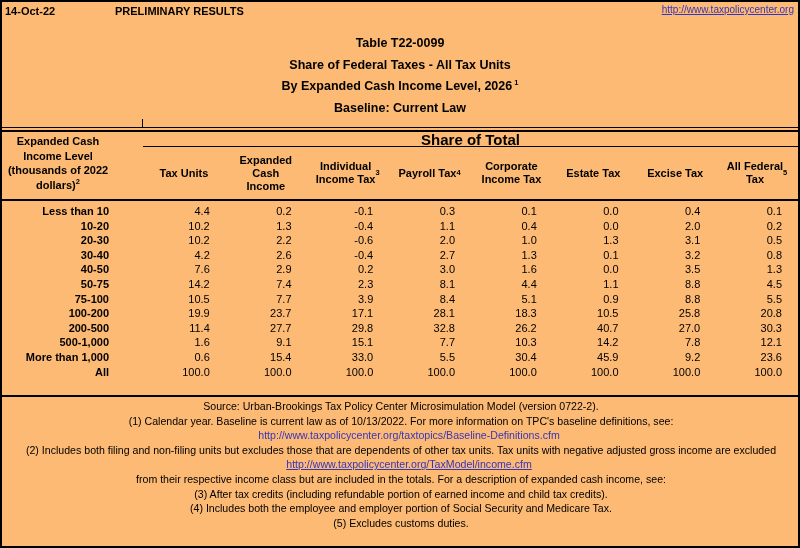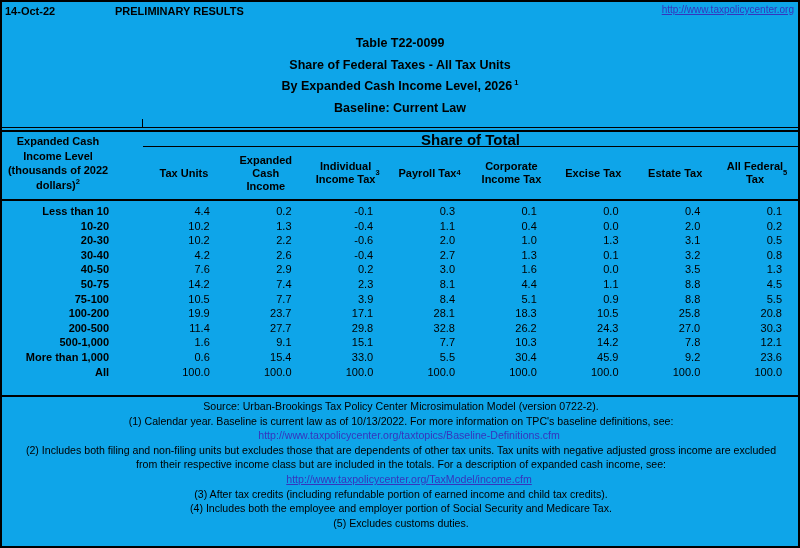--- a/index.html
+++ b/index.html
@@ -1,18 +1,18 @@
 <!DOCTYPE html>
 <html style="--link: #3535BD;"><head>
 <meta charset="utf-8">
 <style>
   html,body{margin:0;padding:0;background:#fff;}
   .page{
     position:relative;width:800px;height:548px;box-sizing:border-box;
-    background:#0ea5e9;border:2px solid #000;overflow:hidden;
+    background:#fdba74;border:2px solid #000;overflow:hidden;
     font-family:"Liberation Sans",sans-serif;color:#000;
   }
   .abs{position:absolute;}
   
   .date{left:3px;top:3px;font-size:11px;font-weight:bold;}
   .prelim{left:113px;top:3px;font-size:11px;font-weight:bold;}
   .siteurl{right:4px;top:2px;font-size:10px;color:var(--link,#3535BD);text-decoration:underline;}
   a{color:var(--link,#3535BD);}
   
   .titleline{left:0;width:100%;text-align:center;font-size:12.5px;font-weight:bold;height:16px;}
@@ -73,22 +73,22 @@
 
   <div class="abs colheads" id="col-headers">
       <div class="hcell"><span>Tax Units</span></div>
       <div class="hcell"><span>Expanded Cash
 Income</span></div>
       <div class="hcell"><span>Individual
 Income Tax</span><sup>3</sup></div>
       <div class="hcell"><span>Payroll Tax</span><sup>4</sup></div>
       <div class="hcell"><span>Corporate
 Income Tax</span></div>
+      <div class="hcell"><span>Estate Tax</span></div>
       <div class="hcell"><span>Excise Tax</span></div>
-      <div class="hcell"><span>Estate Tax</span></div>
       <div class="hcell"><span>All Federal
 Tax</span><sup>5</sup></div>
     </div>
 
   <div class="abs rule rule3"></div>
 
   <div class="abs rows" id="data-rows">
       <div class="trow">
         <div class="rlabel">Less than 10</div>
         <div class="vcell">4.4</div>
@@ -177,21 +177,21 @@
         <div class="vcell">25.8</div>
         <div class="vcell">20.8</div>
       </div>
       <div class="trow">
         <div class="rlabel">200-500</div>
         <div class="vcell">11.4</div>
         <div class="vcell">27.7</div>
         <div class="vcell">29.8</div>
         <div class="vcell">32.8</div>
         <div class="vcell">26.2</div>
-        <div class="vcell">24.3</div>
+        <div class="vcell">40.7</div>
         <div class="vcell">27.0</div>
         <div class="vcell">30.3</div>
       </div>
       <div class="trow">
         <div class="rlabel">500-1,000</div>
         <div class="vcell">1.6</div>
         <div class="vcell">9.1</div>
         <div class="vcell">15.1</div>
         <div class="vcell">7.7</div>
         <div class="vcell">10.3</div>
@@ -223,20 +223,20 @@
       </div>
     </div>
 
   <div class="abs rule rule4"></div>
 
   <div class="abs foots" id="footnotes">
       <div class="fline">Source: Urban-Brookings Tax Policy Center Microsimulation Model (version 0722-2).</div>
       <div class="fline">(1) Calendar year. Baseline is current law as of 10/13/2022. For more information on TPC's baseline definitions, see:</div>
       <div class="fline"><a href="#">http://www.taxpolicycenter.org/taxtopics/Baseline-Definitions.cfm</a></div>
       <div class="fline">(2) Includes both filing and non-filing units but excludes those that are dependents of other tax units. Tax units with negative adjusted gross income are excluded</div>
+      <div class="fline"><a href="#" class="u">http://www.taxpolicycenter.org/TaxModel/income.cfm</a></div>
       <div class="fline">from their respective income class but are included in the totals. For a description of expanded cash income, see:</div>
-      <div class="fline"><a href="#" class="u">http://www.taxpolicycenter.org/TaxModel/income.cfm</a></div>
       <div class="fline">(3) After tax credits (including refundable portion of earned income and child tax credits).</div>
       <div class="fline">(4) Includes both the employee and employer portion of Social Security and Medicare Tax.</div>
       <div class="fline">(5) Excludes customs duties.</div>
     </div>
 
 </div>
 
 </body></html>

